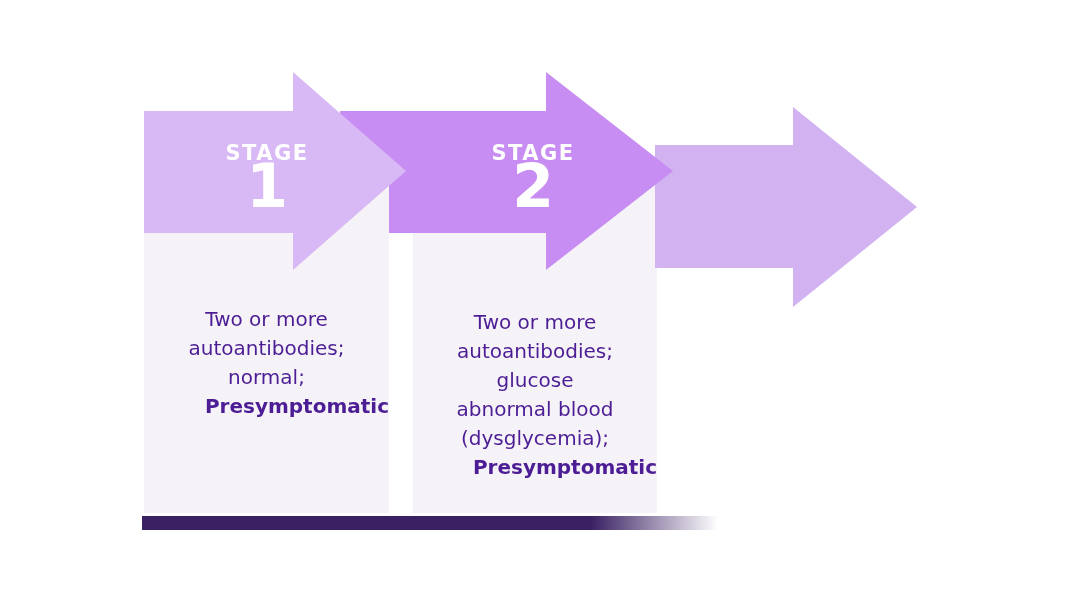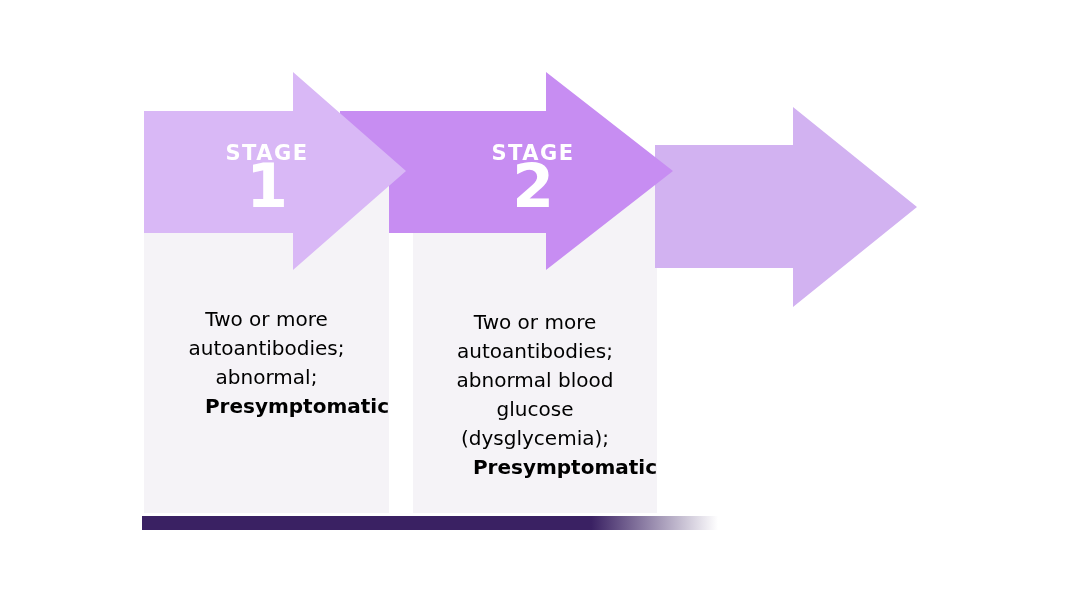--- a/index.html
+++ b/index.html
@@ -47,21 +47,21 @@
     top: 151px;
     font-size: 60px;
     line-height: normal;
     letter-spacing: 0;
   }
   .stage-1-word, .stage-1-number { left: 167px; }
   .stage-2-word, .stage-2-number { left: 433px; }
   .panel-text {
     position: absolute;
     text-align: center;
-    color: #000000;
+    color: #4c1d95;
     font-size: 20px;
     line-height: 29px;
     z-index: 6;
   }
   .panel-text-1 { left: 144px; width: 245px; top: 305px; }
   .panel-text-2 { left: 413px; width: 244px; top: 308px; }
   .emphasis { font-weight: bold; text-align: right; }
   .underline-bar {
     position: absolute;
     left: 142px;
@@ -98,28 +98,28 @@
 
   <div class="stage-label stage-word stage-1-word">STAGE</div>
   <div class="stage-label stage-number stage-1-number">1</div>
 
   <div class="stage-label stage-word stage-2-word">STAGE</div>
   <div class="stage-label stage-number stage-2-number">2</div>
 
   <div class="panel-text panel-text-1">
     <div>Two or more</div>
     <div>autoantibodies;</div>
-    <div>abnormal;</div>
+    <div>normal;</div>
     <div class="emphasis">Presymptomatic</div>
   </div>
 
   <div class="panel-text panel-text-2">
     <div>Two or more</div>
     <div>autoantibodies;</div>
+    <div>glucose</div>
     <div>abnormal blood</div>
-    <div>glucose</div>
     <div>(dysglycemia);</div>
     <div class="emphasis">Presymptomatic</div>
   </div>
 
   <div class="underline-bar"></div>
 
 </div>
 
 </body></html>

